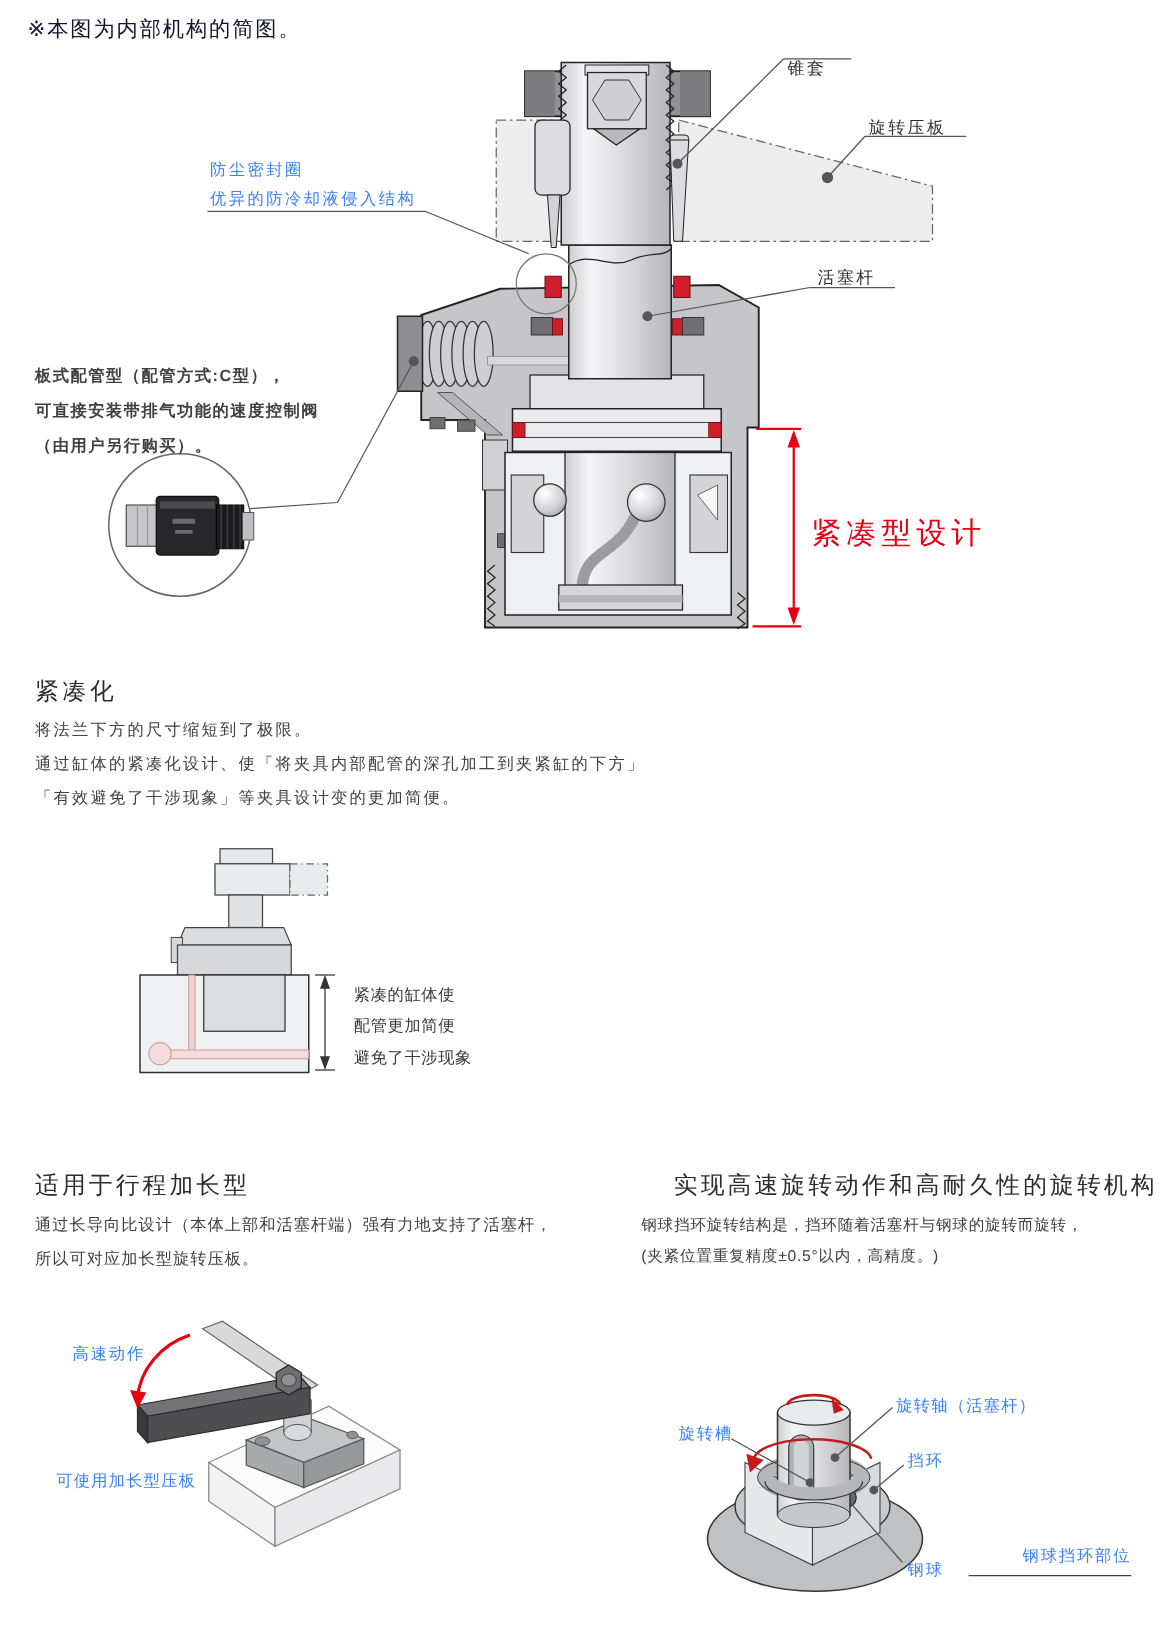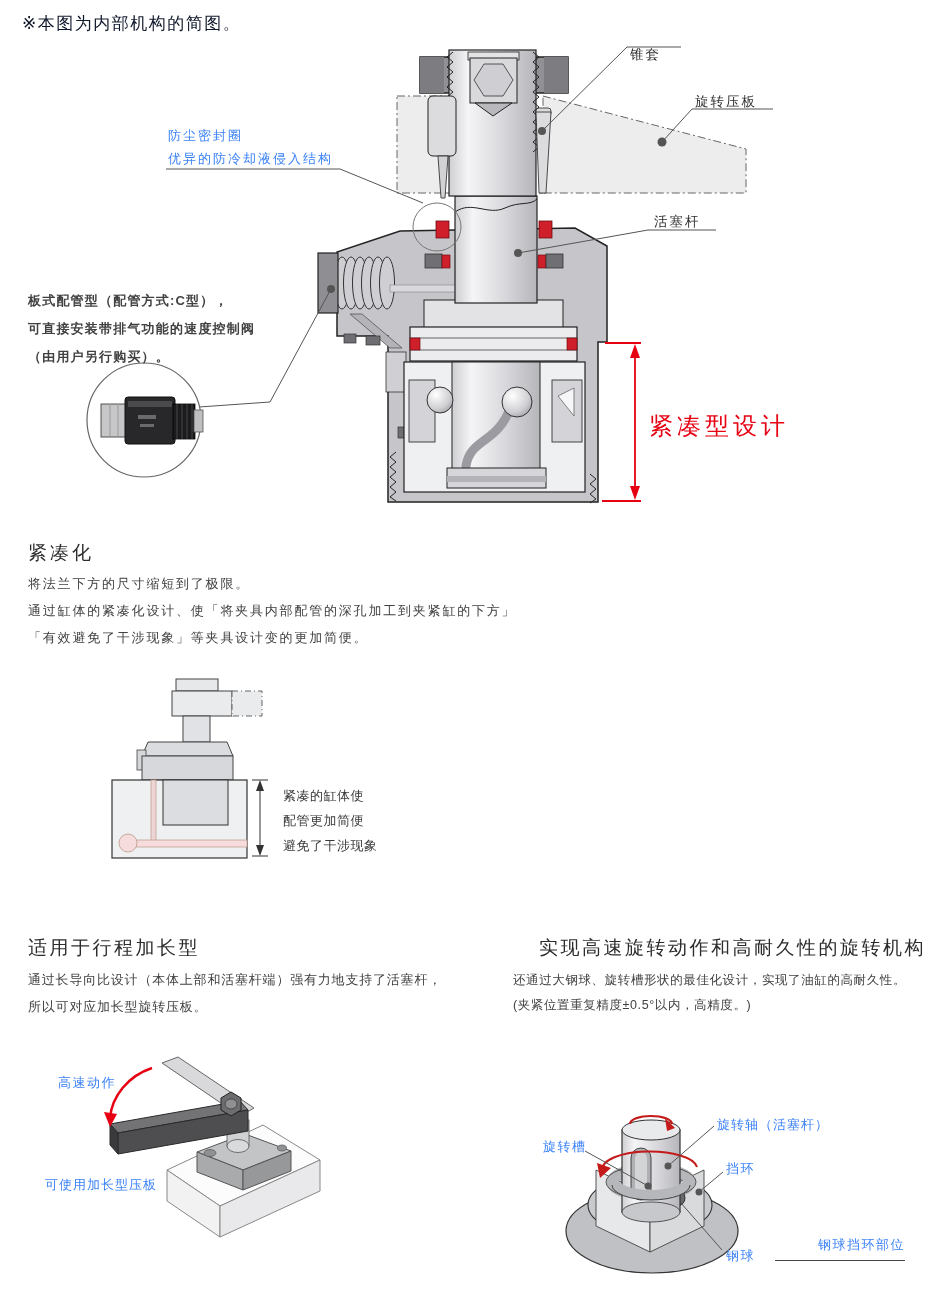--- a/index.html
+++ b/index.html
@@ -250,21 +250,21 @@
     <ellipse cx="231" cy="1104" rx="6" ry="5" fill="#909093" stroke="#333" stroke-width="0.7"></ellipse>
 
     <path d="M152,1068 C128,1076 112,1096 110,1118" fill="none" stroke="#e60012" stroke-width="2.5"></path>
     <polygon points="110,1127 104,1112 117,1114" fill="#e60012"></polygon>
   </svg>
   <div class="abs lbl-s" style="left:58px;top:1074px;letter-spacing:1.5px;">高速动作</div>
   <div class="abs lbl-s" style="left:45px;top:1176px;letter-spacing:1px;">可使用加长型压板</div>
 
   <div class="abs h1" style="left:527px;top:935px;letter-spacing:2.5px;margin-left:12px;">实现高速旋转动作和高耐久性的旋转机构</div>
   <div class="abs body-s" style="left:513px;top:968px;">
-    <div>还通过大钢球、旋转槽形状的最佳化设计，实现了油缸的高耐久性。</div>
+    <div>钢球挡环旋转结构是，挡环随着活塞杆与钢球的旋转而旋转，</div>
     <div>(夹紧位置重复精度±0.5°以内，高精度。)</div>
   </div>
 
   <svg style="left:540px;top:1106px;" width="285" height="190" viewBox="540 1106 285 190">
     <defs>
       <linearGradient id="gradRod2" x1="0" y1="0" x2="1" y2="0">
         <stop offset="0" stop-color="#cfcfd3"></stop>
           <stop offset="0.22" stop-color="#f5f5f7"></stop>
         <stop offset="0.6" stop-color="#d9d9dd"></stop>
           <stop offset="1" stop-color="#b5b5ba"></stop>

